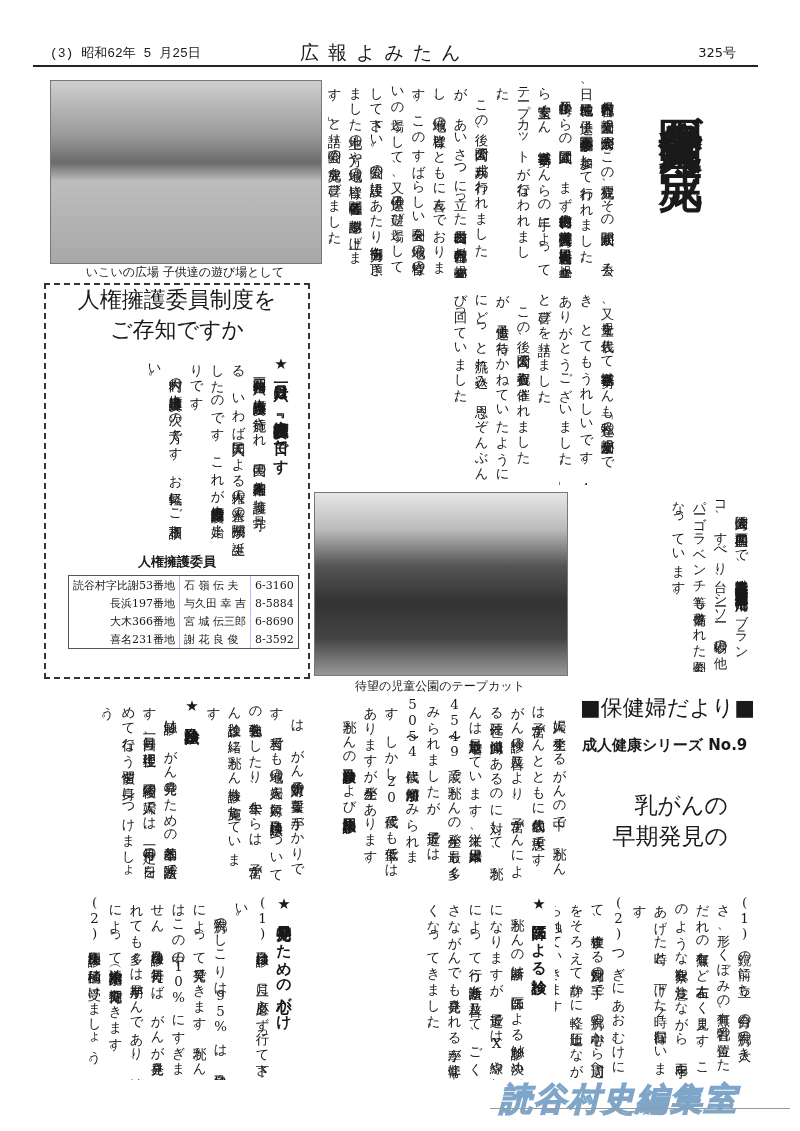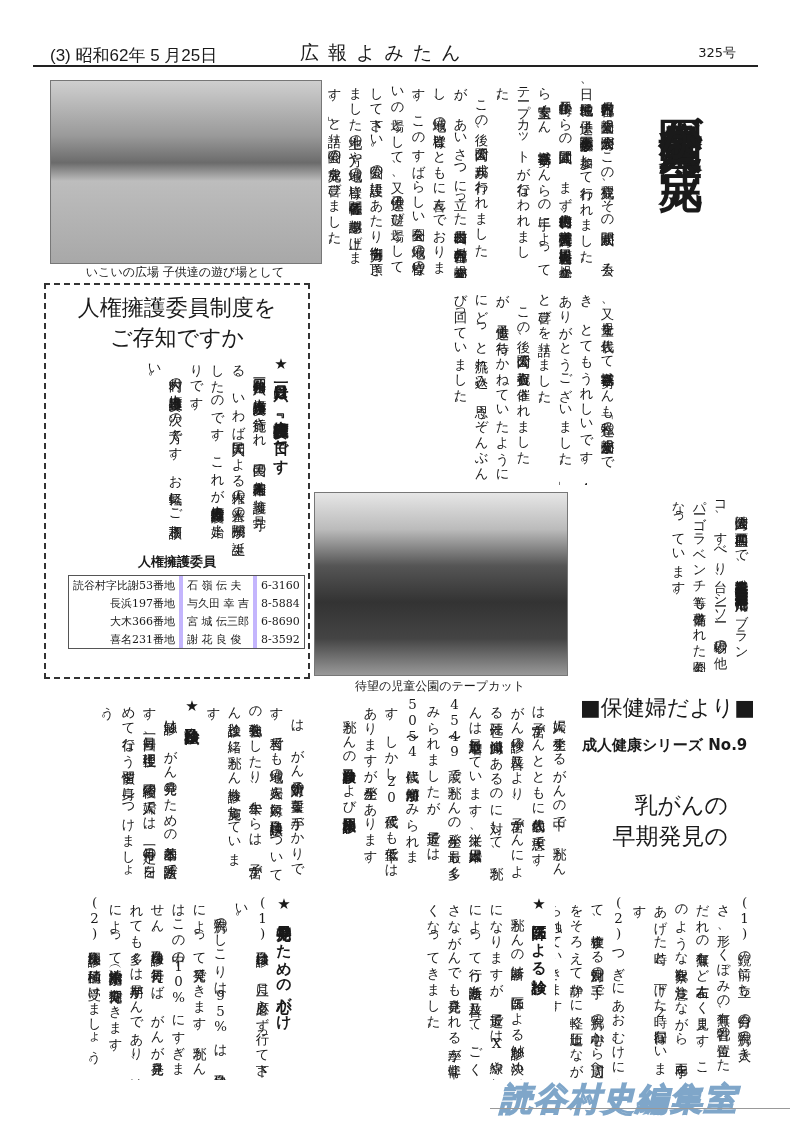--- a/index.html
+++ b/index.html
@@ -1,34 +1,34 @@
 <!DOCTYPE html>
 <html><head>
 <meta charset="utf-8">
 <style>
   html,body{margin:0;padding:0;background:#fff;}
   body{width:800px;height:1131px;position:relative;overflow:hidden;font-family:"DejaVu Serif","Liberation Serif",serif;color:#1a1a1a;}
   .abs{position:absolute;}
   .header{left:50px;top:40px;width:694px;height:24px;}
-  .header .left{left:0;top:4px;font-family:Liberation Sans, sans-serif;font-size:17px;}
+  .header .left{left:0;top:4px;font-family:Liberation Mono, monospace;font-size:13px;}
   .header .center{left:250px;top:0;font-size:19px;letter-spacing:9px;}
   .header .right{right:8px;top:4px;font-family:"DejaVu Sans","Liberation Sans",sans-serif;font-size:13px;}
   .rule{left:33px;top:65px;width:725px;height:2px;background:#222;}
   .vt{writing-mode:vertical-rl;text-orientation:upright;font-size:13.4px;line-height:21px;letter-spacing:0.5px;}
   .vt p{margin:0;text-indent:1em;}
   .vt .b{font-family:"DejaVu Sans","Liberation Sans",sans-serif;font-weight:bold;}
   .photo{background:linear-gradient(180deg,#cfcfcf 0%,#9a9a9a 30%,#6b6b6b 45%,#bdbdbd 55%,#a8a8a8 100%);border:1px solid #777;}
   .photo2{background:linear-gradient(180deg,#e6e6e6 0%,#bbb 20%,#555 40%,#333 60%,#444 80%,#999 100%);border:1px solid #777;}
   .caption{font-family:"DejaVu Sans","Liberation Sans",sans-serif;font-size:12px;text-align:center;}
   .title-v{writing-mode:vertical-rl;text-orientation:upright;font-family:"DejaVu Sans","Liberation Sans",sans-serif;font-weight:bold;font-size:44px;line-height:52px;letter-spacing:-2px;}
   .box{border:2px dashed #333;}
   .box h2{margin:0;font-family:"DejaVu Sans","Liberation Sans",sans-serif;font-weight:normal;font-size:22px;line-height:30px;text-align:center;}
   .vt-head{font-family:"DejaVu Sans","Liberation Sans",sans-serif;font-weight:bold;font-size:15px;}
   table{border-collapse:collapse;font-size:11px;}
-  td{border-left:4px solid #c4b5fd;padding:0 4px;height:18px;white-space:nowrap;}
+  td{border-left:1px solid #c4b5fd;padding:0 4px;height:18px;white-space:nowrap;}
   td:first-child{border-left:none;text-align:right;}
   .tbl-wrap{border:1px solid #555;}
   .sec-head{font-family:"DejaVu Sans","Liberation Sans",sans-serif;font-size:22px;}
   .series{font-family:"DejaVu Sans","Liberation Sans",sans-serif;font-weight:bold;font-size:15px;}
   .sub-title{font-size:23px;line-height:31px;text-align:right;}
   .watermark{font-family:"DejaVu Sans","Liberation Sans",sans-serif;font-weight:bold;font-size:32px;color:#fff;-webkit-text-stroke:1.5px #7fa6c9;letter-spacing:2px;font-style:italic;}
 </style>
 </head>
 <body>
 
@@ -48,21 +48,21 @@
   <p>この後、公園内で式典が行われましたが、あいさつに立った山内村長は「村内九番目の児童公園が完成し、地域の皆様とともに喜んでおります。このすばらしい公園を地域の皆様の憩いの場として、又、子供達の遊び場として活用して下さい。公園の建設にあたり御協力を頂きました地主の方や地域の皆様、関係者各位に感謝申し上げます。」と語り公園の完成を喜びました。</p>
 </div>
 <div class="abs vt" style="left:328px;top:285px;width:290px;height:200px;overflow:hidden;">
   <p>又、児童を代表して宮城千登勢さんも「私達の児童公園ができ、とてもうれしいです。大変ありがとうございました。」と喜びを語りました。</p>
   <p>この後、公園内で祝賀会も催されましたが、子供達も待ちかねていたように公園内にどっと流れ込み、思うぞんぶん飛び回っていました。</p>
 </div>
 
 <div class="abs title-v" style="left:655px;top:95px;height:360px;">大湾児童公園が完成</div>
 
 <div class="abs box" style="left:44px;top:283px;width:262px;height:392px;">
-  <h2 style="margin-top:8px;">人権擁護委員制度を</h2>
+  <h2 style="">人権擁護委員制度を</h2>
   <h2>ご存知ですか</h2>
   <div class="abs vt" style="right:16px;top:70px;height:180px;">
     <span class="vt-head" style="margin-left:6px;">★六月一日は</span>
     <span class="vt-head" style="margin-left:8px;">『人権擁護委員の日』です</span>
     <p>昭和二四年六月一日に人権擁護委員法が施行され、国民の基本的人権を擁護し見守る、いわば民間人による人権の番人の機関が誕生したのです。これが人権擁護委員制度の始まりです。</p>
     <p>村内の人権擁護委員は次の方々です。お気軽にご相談下さい。</p>
   </div>
   <div class="abs" style="left:0;top:268px;width:262px;text-align:center;font-family:'DejaVu Sans','Liberation Sans',sans-serif;font-weight:bold;font-size:13px;">人権擁護委員</div>
   <div class="abs tbl-wrap" style="left:22px;top:290px;">
     <table>

